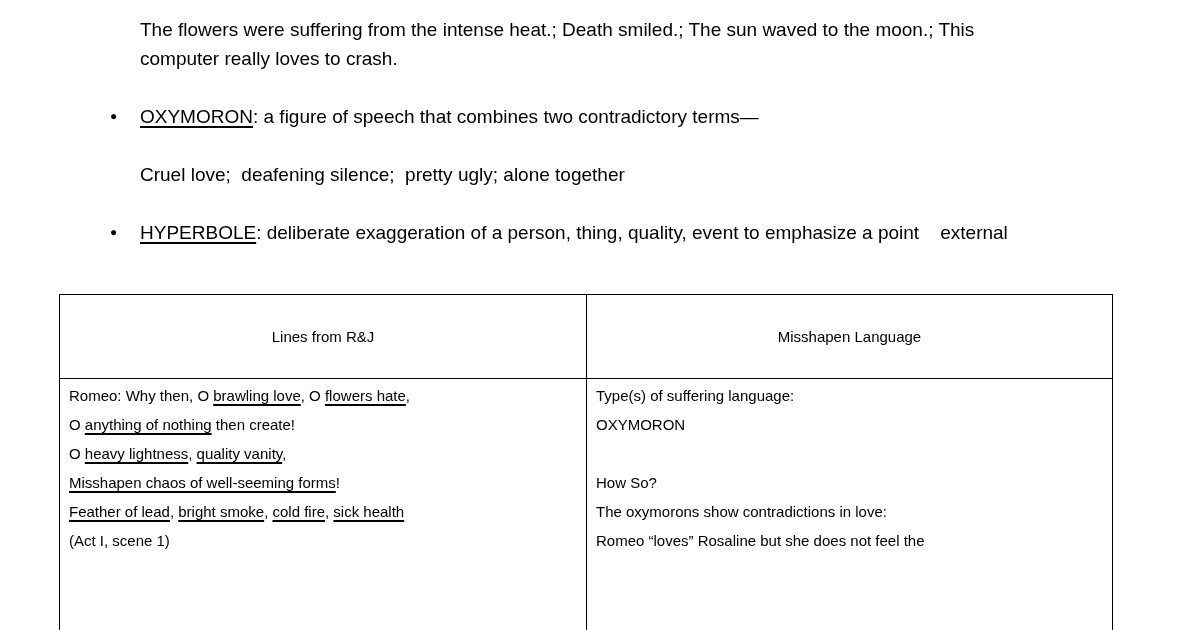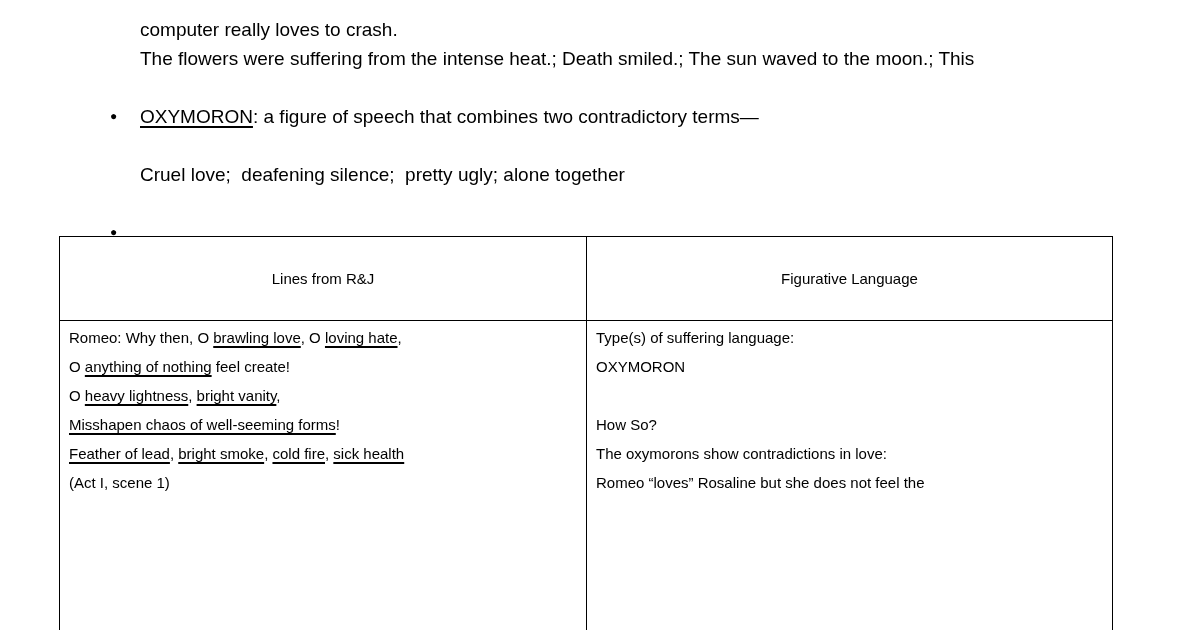--- a/index.html
+++ b/index.html
@@ -62,57 +62,58 @@
     padding: 2px 9px 0 9px;
     height: 320px;
   }
 </style>
 </head>
 <body>
 
 <div class="doc">
 
   <div class="para indent">
+      <div class="line"><span>The flowers were suffering from the intense heat.; Death smiled.; The sun waved to the moon.; This</span></div>
       <div class="line"><span>computer really loves to crash.</span></div>
-      <div class="line"><span>The flowers were suffering from the intense heat.; Death smiled.; The sun waved to the moon.; This</span></div>
     </div>
 
   <div class="li">
     <span class="marker">●</span>
     <div class="li-text">
         <div class="line"><span class="u">OXYMORON</span><span>: a figure of speech that combines two contradictory terms—</span></div>
       </div>
   </div>
 
   <div class="para indent">
       <div class="line"><span>Cruel love;  deafening silence;  pretty ugly; alone together</span></div>
     </div>
 
   <div class="li">
     <span class="marker">●</span>
     <div class="li-text">
+        <div class="line"><span class="u">HYPERBOLE</span><span>: deliberate exaggeration of a person, thing, quality, event to emphasize a point    external</span></div>
       </div>
   </div>
 
 
   <table class="rj-table">
     <colgroup>
       <col style="width:527px">
       <col style="width:526px">
     </colgroup>
     <tbody>
       <tr>
         <td class="th">Lines from R&amp;J</td>
-        <td class="th">Figurative Language</td>
+        <td class="th">Misshapen Language</td>
       </tr>
       <tr>
         <td class="cell">
-            <div class="line"><span>Romeo: Why then, O </span><span class="u">brawling love</span><span>, O </span><span class="u">loving hate</span><span>,</span></div>
-            <div class="line"><span>O </span><span class="u">anything of nothing</span><span> feel create!</span></div>
-            <div class="line"><span>O </span><span class="u">heavy lightness</span><span>, </span><span class="u">bright vanity</span><span>,</span></div>
+            <div class="line"><span>Romeo: Why then, O </span><span class="u">brawling love</span><span>, O </span><span class="u">flowers hate</span><span>,</span></div>
+            <div class="line"><span>O </span><span class="u">anything of nothing</span><span> then create!</span></div>
+            <div class="line"><span>O </span><span class="u">heavy lightness</span><span>, </span><span class="u">quality vanity</span><span>,</span></div>
             <div class="line"><span class="u">Misshapen chaos of well-seeming forms</span><span>!</span></div>
             <div class="line"><span class="u">Feather of lead</span><span>, </span><span class="u">bright smoke</span><span>, </span><span class="u">cold fire</span><span>, </span><span class="u">sick health</span></div>
             <div class="line"><span>(Act I, scene 1)</span></div>
           </td>
         <td class="cell">
             <div class="line"><span>Type(s) of suffering language:</span></div>
             <div class="line"><span>OXYMORON</span></div>
             <div class="line">&nbsp;</div>
             <div class="line"><span>How So?</span></div>
             <div class="line"><span>The oxymorons show contradictions in love:</span></div>

